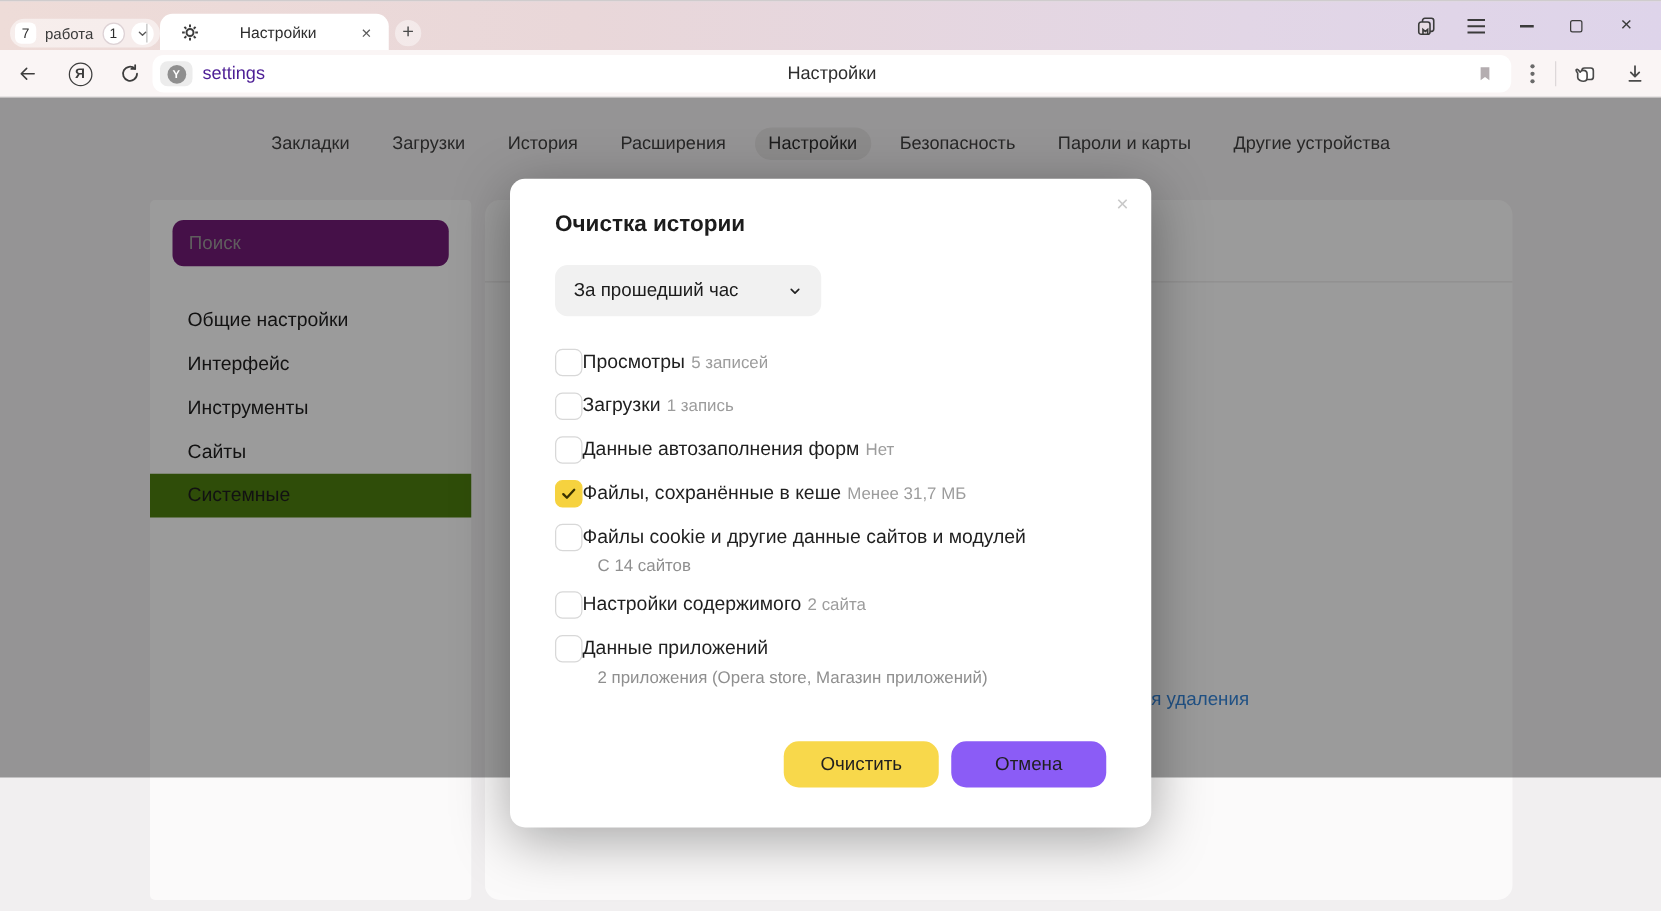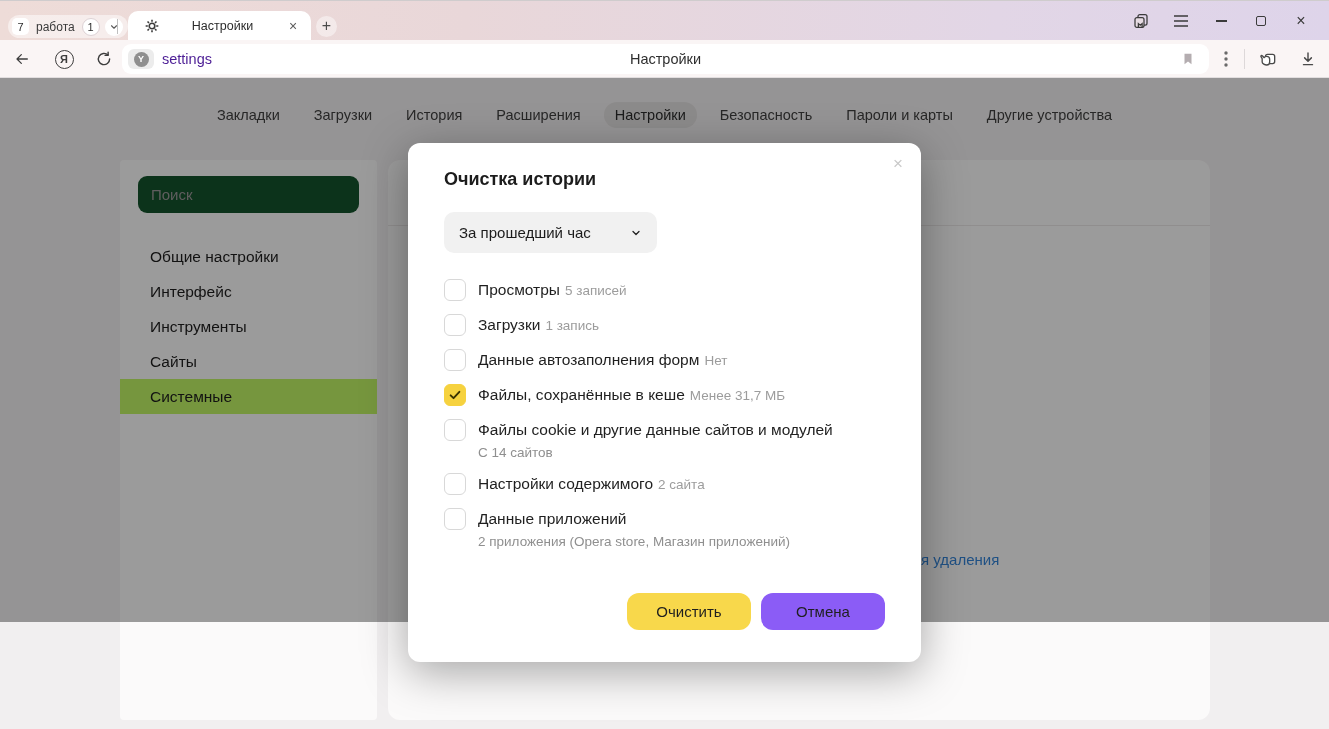--- a/index.html
+++ b/index.html
@@ -53,45 +53,45 @@
   .tool-divider { position:absolute; left:1244px; top:9px; width:1px; height:20px; background:#ddd8d9; }
 
   
   .content { position:relative; height:544px; background:#f1eff0; }
   .nav-row { position:absolute; top:24px; left:0; right:0; display:flex; justify-content:center; gap:12px; z-index:1; }
   .nav-item { font-size:14.5px; color:#3f3f3f; padding:5px 11px; border-radius:14px; cursor:pointer; white-space:nowrap; }
   .nav-item.active { background:#e2e0e0; color:#2c2c2c; }
 
   .sidebar { position:absolute; left:120px; top:82px; width:257px; height:560px; background:#fbfafa;
     border-radius:4px; z-index:1; }
-  .search-box { margin:16px 18px 0 18px; height:37px; background:#14532d; border-radius:9px;
+  .search-box { margin:16px 18px 0 18px; height:37px; background:#701a75; border-radius:9px;
     display:flex; align-items:center; padding:0 13px; font-size:15px; color:#9a9798; cursor:text; }
   .side-items { margin-top:26px; }
   .side-item { height:35px; display:flex; align-items:center; padding:0 30px; font-size:15.5px; color:#1d1d1d; cursor:pointer; }
-  .side-item.selected { background:#bef264; }
+  .side-item.selected { background:#4d7c0f; }
 
   .main-panel { position:absolute; left:388px; top:82px; width:822px; height:560px; background:#fbfafa;
     border-radius:12px; z-index:1; }
   .main-divider { position:absolute; left:0; right:0; top:65px; height:1px; background:#e8e6e6; }
   .partial-link { position:absolute; left:533px; top:391px; font-size:15px; color:#3584d6; cursor:pointer; white-space:nowrap; }
 
   .overlay { position:absolute; inset:0; background:rgba(0,0,0,0.38); z-index:5; }
 
   
   .dialog { position:absolute; left:408px; top:65px; width:513px; height:519px; background:#fff; border-radius:12px;
     box-shadow:0 10px 45px rgba(0,0,0,0.35); z-index:10; padding:24px 36px 32px 36px; display:flex; flex-direction:column; }
   .dlg-close { position:absolute; top:10px; right:12px; width:22px; height:22px; display:flex; align-items:center;
     justify-content:center; font-size:17px; color:#c9c9c9; cursor:pointer; }
   .dlg-title { font-size:18px; font-weight:700; color:#1c1c1c; margin-top:2px; }
   .period-select { margin-top:22px; width:213px; height:41px; background:#f1f1f1; border:none; border-radius:10px;
     display:flex; align-items:center; justify-content:space-between; padding:0 15px; font-size:15px; color:#1c1c1c;
     cursor:pointer; font-family:inherit; }
   .dlg-items { margin-top:26px; }
   .dlg-row { margin-bottom:13px; }
-  .dlg-row-main { display:flex; align-items:center; gap:12px; min-height:22px; }
+  .dlg-row-main { display:flex; align-items:center; min-height:22px; }
   .checkbox { width:22px; height:22px; border-radius:6px; border:1px solid #d8d8d8; background:#fff; flex:none;
     cursor:pointer; display:flex; align-items:center; justify-content:center; }
   .checkbox.checked { background:#f6d23f; border-color:#f6d23f; }
   .checkbox svg { display:none; }
   .checkbox.checked svg { display:block; }
   .dlg-label { font-size:15.5px; color:#1f1f1f; }
   .dlg-detail { font-size:13.5px; color:#9c9c9c; margin-left:5px; }
   .dlg-sub { font-size:13.5px; color:#8f8f8f; margin:4px 0 0 34px; }
   .dlg-actions { margin-top:auto; display:flex; justify-content:flex-end; gap:10px; }
   .btn { height:37px; min-width:124px; border:none; border-radius:12px; font-size:15px; color:#1f1f1f;

